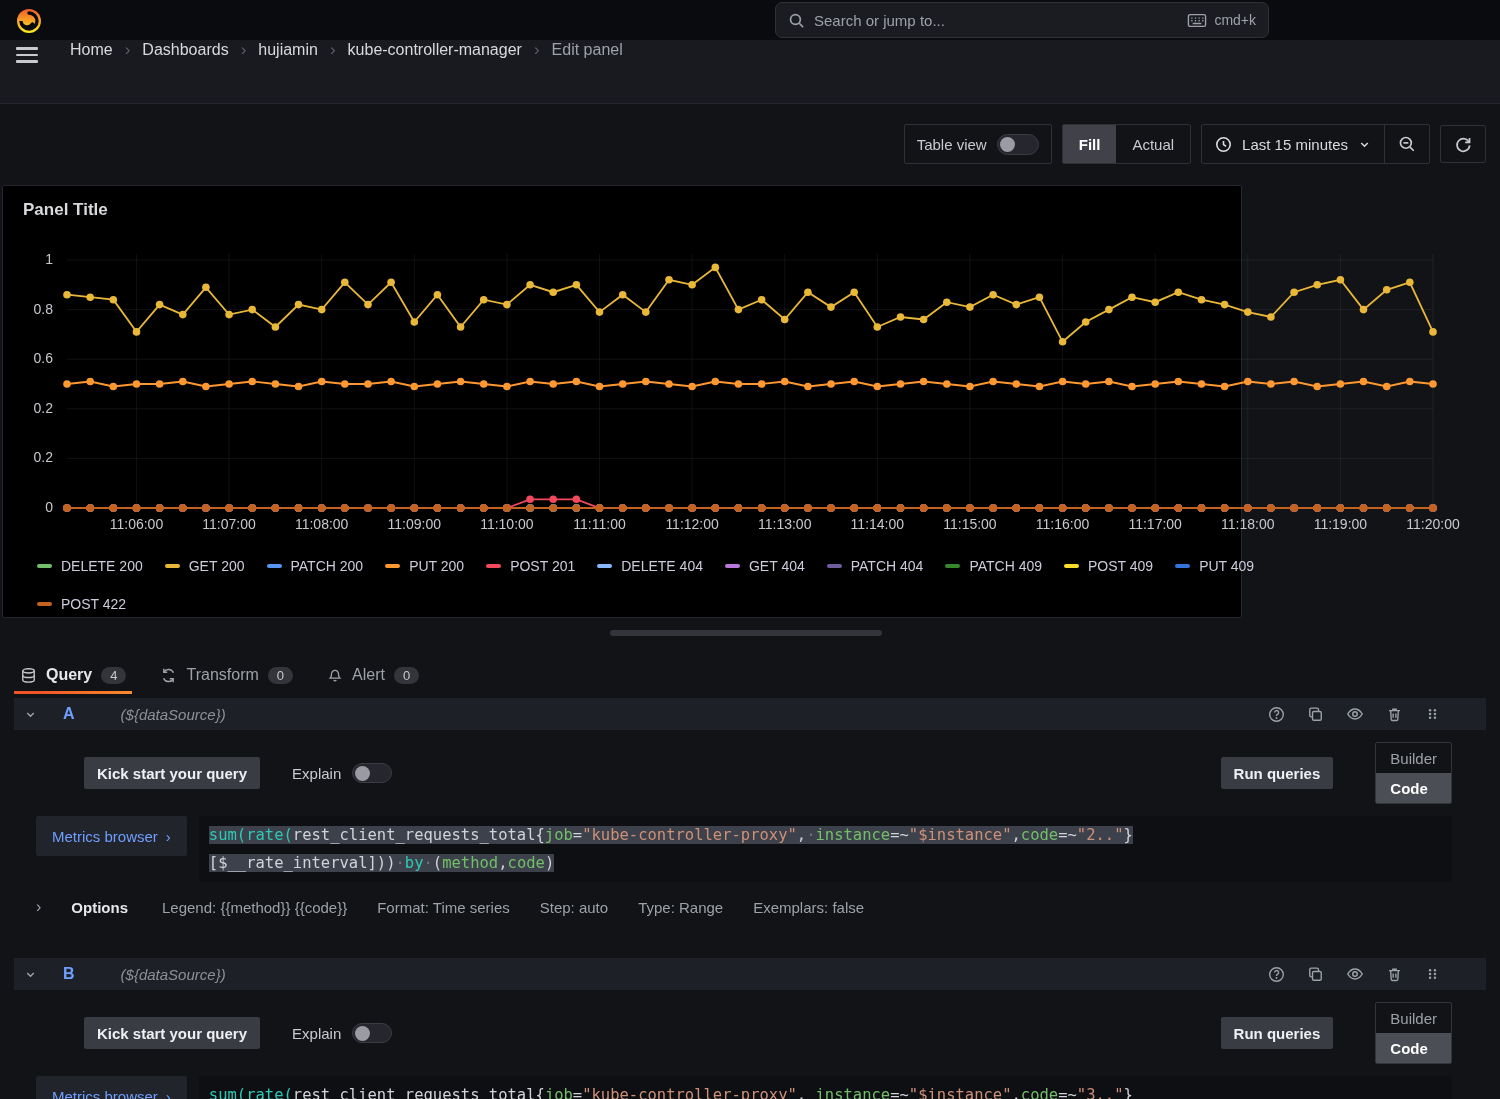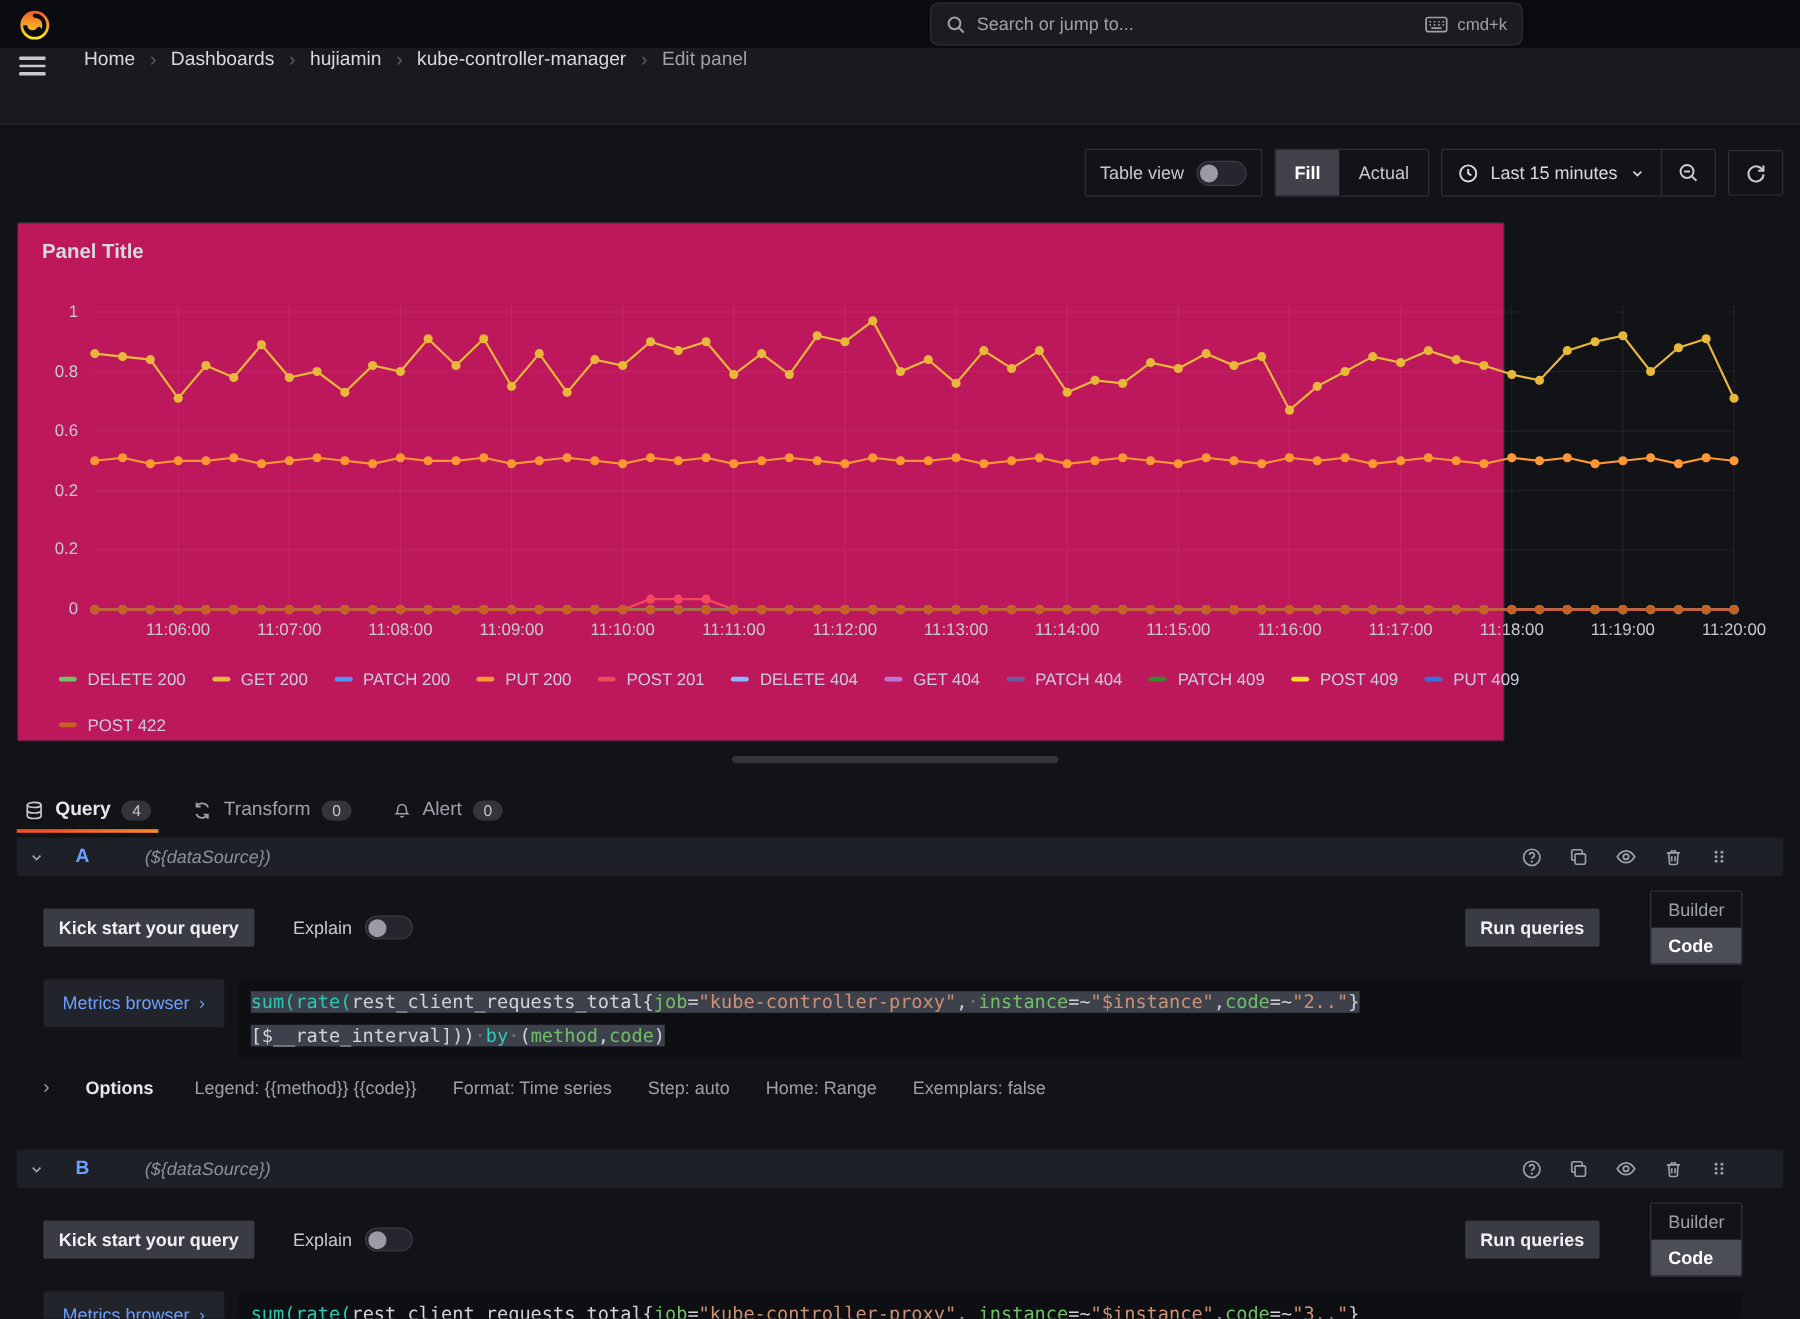--- a/index.html
+++ b/index.html
@@ -46,22 +46,22 @@
   .seg { overflow:hidden; }
   .seg .opt { height:38px; display:flex; align-items:center; padding:0 16px; color:#c9cad0; font-size:15px; cursor:pointer; }
   .seg .opt.sel { background:#414249; color:#fff; font-weight:bold; }
   .timegroup { }
   .timegroup .tpart { height:38px; display:flex; align-items:center; gap:10px; padding:0 13px; cursor:pointer; color:#dadbdf; font-size:15px; }
   .timegroup .tdivider { width:1px; height:38px; background:#2e3038; }
   .iconbtn { width:44px; height:38px; display:flex; align-items:center; justify-content:center; cursor:pointer; }
   .refreshbtn { width:46px; }
 
   
-  .panel { position:absolute; left:14px; top:185px; width:1240px; height:433px;
-    background:#be185d; border:1px solid #26272e; border-radius:2px; }
+  .panel { position:absolute; left:2px; top:185px; width:1240px; height:433px;
+    background:#000000; border:1px solid #26272e; border-radius:2px; }
   .panel-title { position:absolute; left:20px; top:14px; font-size:17px; font-weight:bold; color:#d8d9dd; }
   .chart-area { position:absolute; left:14px; top:58px; width:1440px; height:306px; }
   .ylab { position:absolute; width:36px; text-align:right; font-size:14px; color:#c8c9cf; }
   .xlab { position:absolute; width:90px; text-align:center; font-size:14px; color:#c8c9cf; top:272px; }
   #chart-svg { position:absolute; left:42px; top:0; }
   .legend { position:absolute; left:34px; top:372px; width:1424px; display:flex; flex-wrap:wrap;
     column-gap:22px; row-gap:11px; align-items:center; }
   .lgitem { display:flex; align-items:center; gap:9px; font-size:14px; color:#ccccdc; cursor:pointer; white-space:nowrap; }
   .lgswatch { width:15px; height:4px; border-radius:2px; }
   .lgbreak { flex-basis:100%; height:0; }
@@ -79,21 +79,21 @@
   .badge { background:#33353b; color:#c7c8cc; font-size:13px; border-radius:10px; padding:1px 9px; }
 
   .qrow-header { height:32px; margin-top:4px; background:#1d2027; display:flex; align-items:center; padding:0 10px; gap:14px; }
   .qrow-header .refid { color:#6e9fff; font-size:16px; font-weight:bold; margin-left:12px; cursor:pointer; }
   .qrow-header .dsname { color:#8e9097; font-size:15px; font-style:italic; margin-left:32px; }
   .qrow-icons { margin-left:auto; display:flex; align-items:center; gap:22px; padding-right:36px; }
   .qrow-icons .qicon { cursor:pointer; display:flex; }
 
   .qtoolbar { display:flex; align-items:center; margin:12px 0 12px 22px; padding-right:34px; }
   .btn { height:32px; display:flex; align-items:center; padding:0 13px; background:#3a3c43; border-radius:2px;
-    color:#eef0f3; font-size:15px; font-weight:bold; cursor:pointer; }
+    color:#eef0f3; font-size:15px; font-weight:bold; cursor:pointer;margin-left:48px; }
   .explain { display:flex; align-items:center; gap:11px; margin-left:32px; color:#c9cad0; font-size:15px; }
   .toggle.small { width:40px; height:20px; }
   .qtoolbar .right { margin-left:auto; display:flex; align-items:center; gap:42px; }
   .segmini { display:flex; border:1px solid #33353c; border-radius:2px; overflow:hidden;flex-direction:column; }
   .segmini .opt { height:30px; display:flex; align-items:center; padding:0 14px; color:#9da1a8; font-size:15px; cursor:pointer; }
   .segmini .opt.sel { background:#4c4e56; color:#fff; font-weight:bold; }
 
   .editor-row { display:flex; align-items:flex-start; margin:0 0 0 22px; padding-right:34px; gap:12px; }
   .metrics-chip { height:40px; display:flex; align-items:center; gap:8px; padding:0 16px; background:#22242b;
     border-radius:2px; color:#6e9fff; font-size:15px; cursor:pointer; white-space:nowrap; }
@@ -1137,21 +1137,21 @@
             <div class="code-line"><span class="selspan"><span class="tok-fn">sum(</span><span class="tok-fn">rate(</span><span class="tok-pln">rest_client_requests_total{</span><span class="tok-lbl">job</span><span class="tok-pln">=</span><span class="tok-str">"kube-controller-proxy"</span><span class="tok-pln">,</span><span class="tok-ws">·</span><span class="tok-lbl">instance</span><span class="tok-pln">=~</span><span class="tok-str">"$instance"</span><span class="tok-pln">,</span><span class="tok-lbl">code</span><span class="tok-pln">=~</span><span class="tok-str">"2.."</span><span class="tok-pln">}</span></span></div>
             <div class="code-line"><span class="selspan"><span class="tok-pln">[$__rate_interval]))</span><span class="tok-ws">·</span><span class="tok-fn">by</span><span class="tok-ws">·</span><span class="tok-pln">(</span><span class="tok-lbl">method</span><span class="tok-pln">,</span><span class="tok-lbl">code</span><span class="tok-pln">)</span></span></div>
           </div>
       </div>
       <div class="options-row" id="options-0">
         <span class="chev">›</span>
         <span class="optlabel">Options</span>
       <span class="optitem">Legend: {{method}} {{code}}</span>
           <span class="optitem">Format: Time series</span>
           <span class="optitem">Step: auto</span>
-          <span class="optitem">Home: Range</span>
+          <span class="optitem">Type: Range</span>
           <span class="optitem">Exemplars: false</span>
         </div>
     </div>
 
     <div class="qgap"></div>
 
     <div>
       <div class="qrow-header">
         <svg class="ic" width="13" height="13" viewBox="0 0 16 16" fill="none" stroke="#9da1a8" stroke-width="1.8">
             <path d="M4 6.2 8 10.2 12 6.2"></path>

